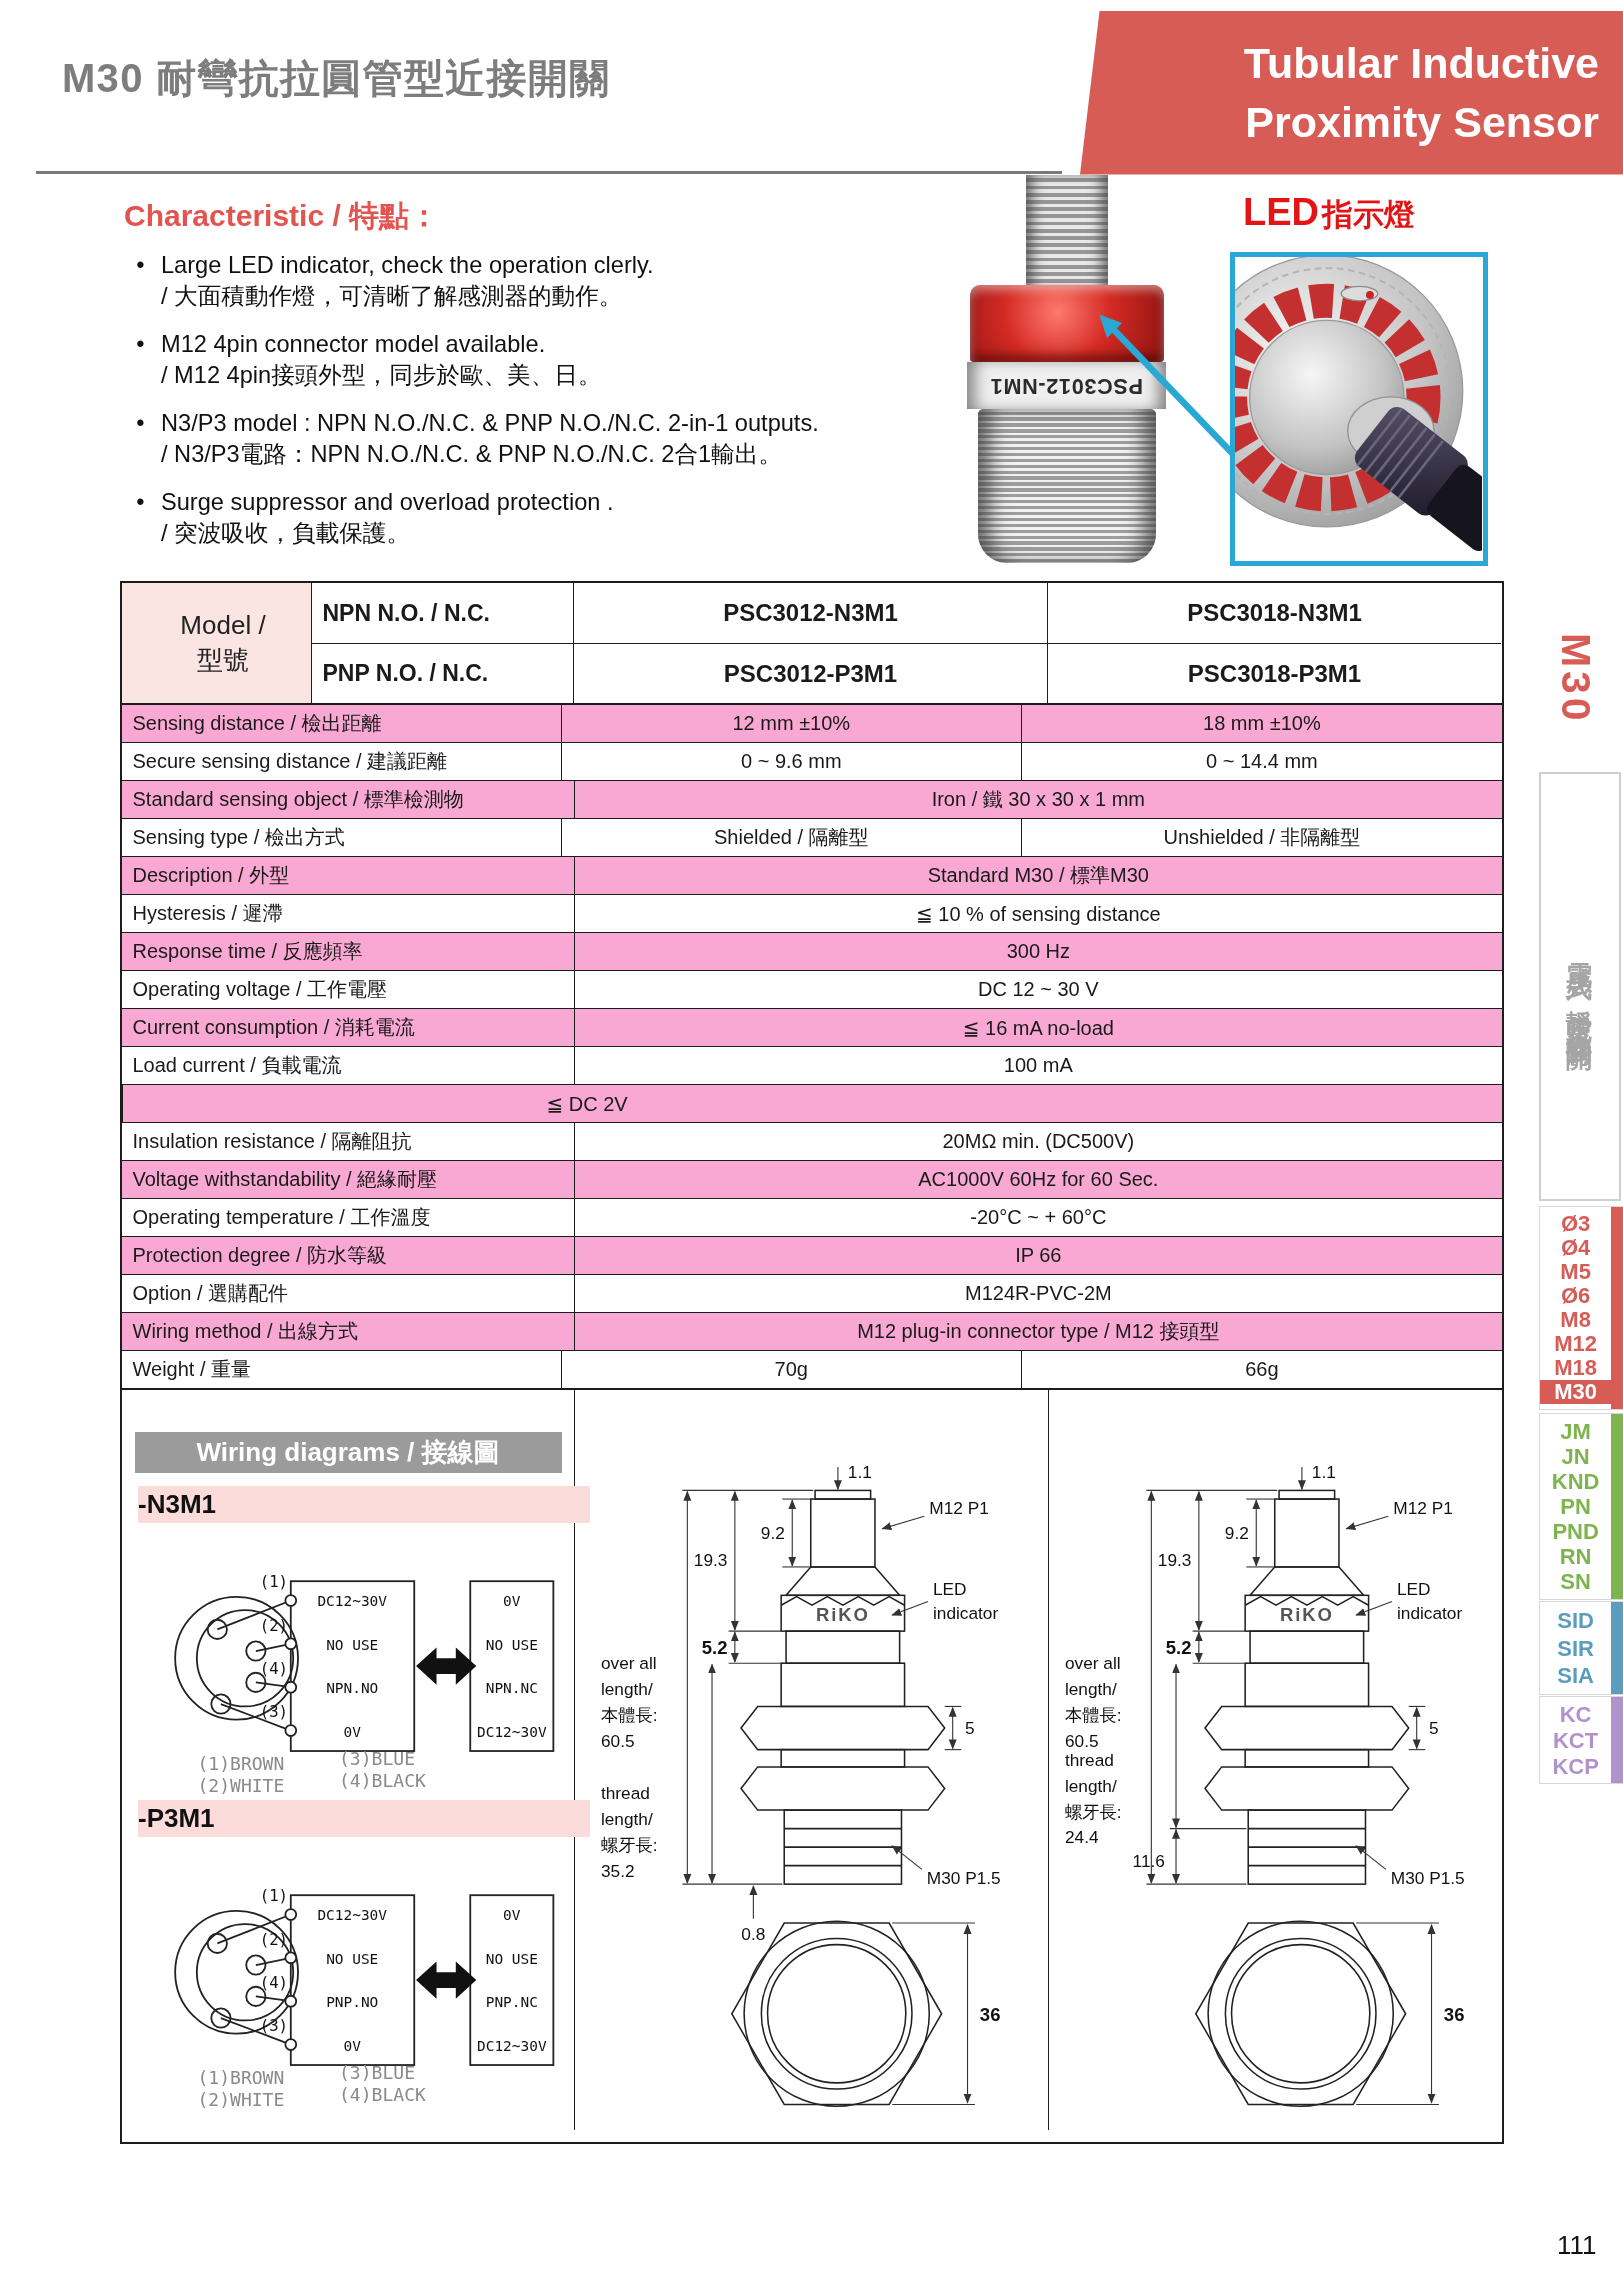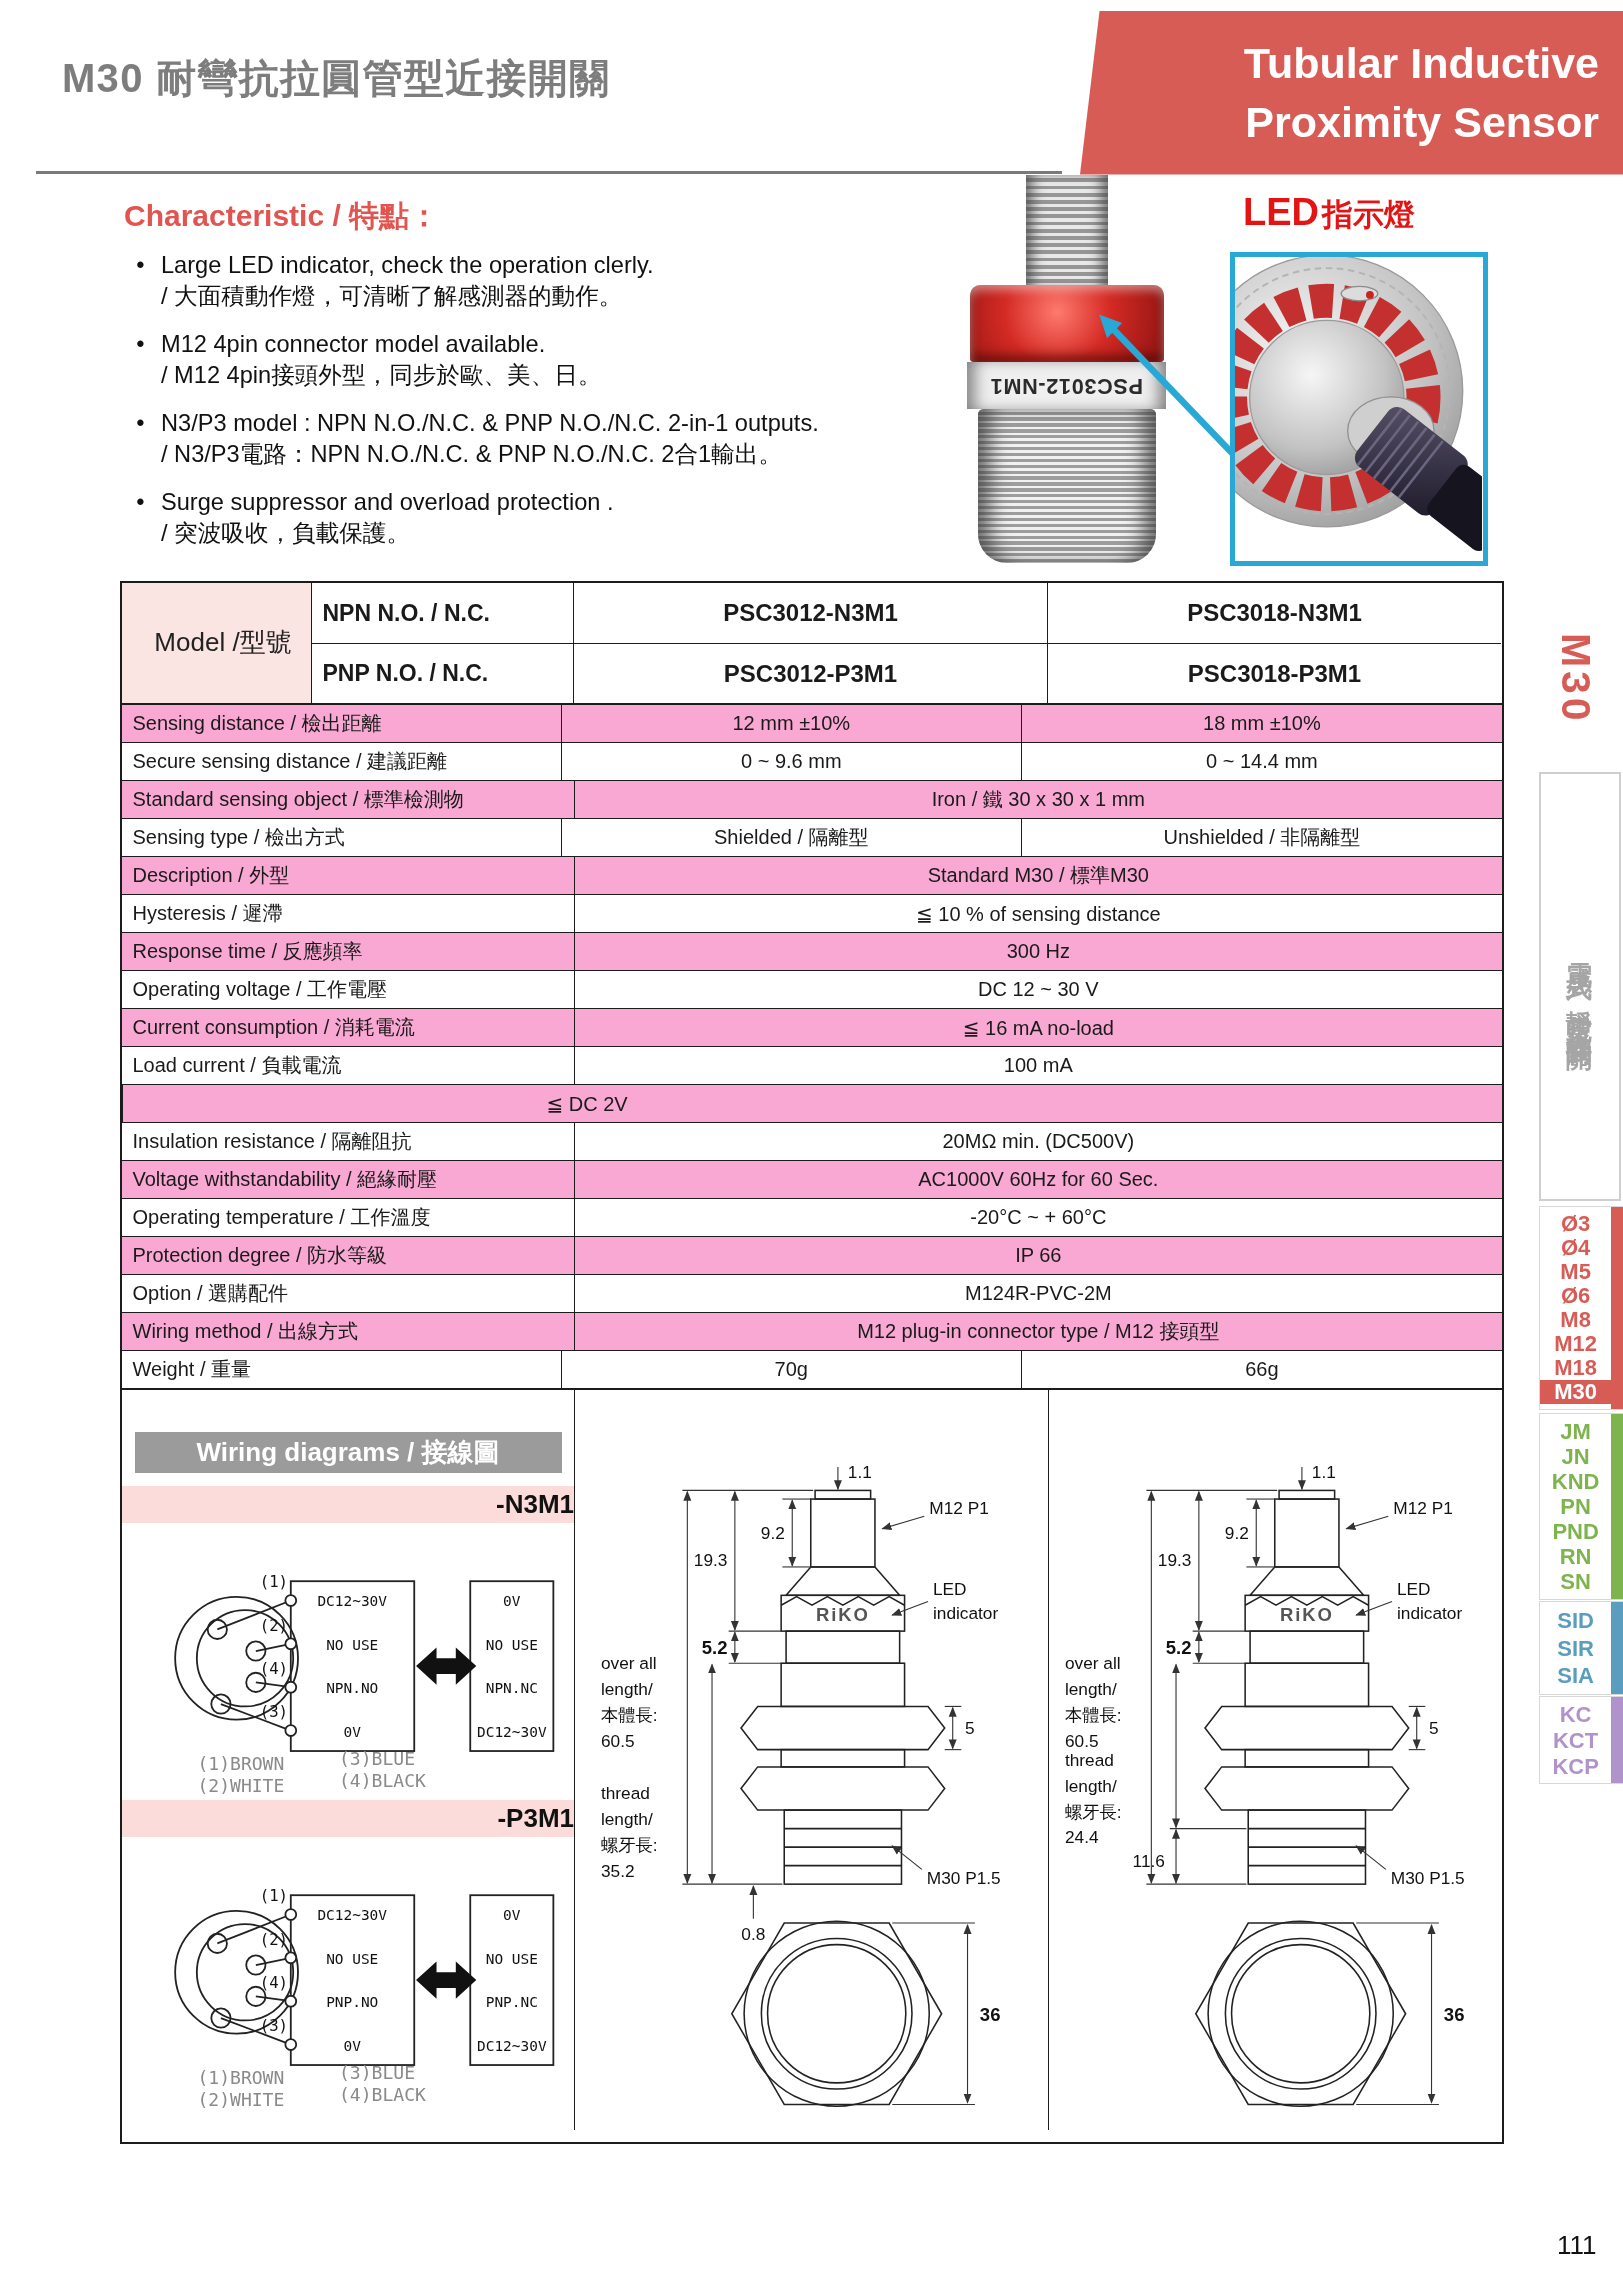--- a/index.html
+++ b/index.html
@@ -45,42 +45,42 @@
   .inset{position:absolute;left:1230px;top:252px;width:258px;height:314px;background:#fff;
          border:5.9px solid #29a8d6;box-sizing:border-box;overflow:hidden;}
   .arrow-ovl{position:absolute;left:1060px;top:275px;width:196px;height:216px;}
 
   
   .frame{position:absolute;left:120px;top:581px;width:1384px;height:1563px;
          border:2px solid #1c1c1c;box-sizing:border-box;background:#fff;}
   .thead{display:grid;grid-template-columns:189px 262px 474px 454px;grid-template-rows:60px 60px;
          border-bottom:2px solid #1c1c1c;}
   .thead .cell{display:flex;align-items:center;box-sizing:border-box;}
-  .model-cell{grid-row:1/3;background:#fbe5e3;flex-direction:row;align-items:flex-start;
+  .model-cell{grid-row:1/3;background:#fbe5e3;flex-direction:column;align-items:flex-start;
               justify-content:center;padding-left:13px;font-size:26px;color:#222;line-height:1.35;}
   .type-cell{border-left:1.3px solid #1c1c1c;font-size:23px;font-weight:bold;padding-left:10.5px;}
   .mname{border-left:1.3px solid #1c1c1c;justify-content:center;font-size:24px;font-weight:bold;}
   .b2{border-top:1.3px solid #1c1c1c;}
   .tr{display:flex;height:37px;}
   .tr + .tr{border-top:1.3px solid #1c1c1c;}
   .alt{background:#f9a8d4;}
   .td{box-sizing:border-box;display:flex;align-items:center;font-size:20px;}
   .lab{width:452px;padding-left:10.5px;}
   .val{justify-content:center;border-left:1.3px solid #1c1c1c;width:474px;}
   .val.last{width:496px;}
   .val.span2{width:929px;}
 
   .bzone{display:flex;border-top:2px solid #1c1c1c;height:740px;}
   .wcol{width:452px;position:relative;box-sizing:border-box;}
   .dcol{width:474px;border-left:1.3px solid #1c1c1c;box-sizing:border-box;text-align:center;}
   .dcol2{width:454px;border-left:1.3px solid #1c1c1c;box-sizing:border-box;text-align:center;}
   .wir-head{margin:42px auto 0;width:427px;height:41px;background:#9b9b9b;color:#fff;
             font-size:26px;font-weight:bold;text-align:center;line-height:41px;}
   .pinkbar{margin-top:13px;width:100%;height:37px;background:#fcdcda;color:#111;
-           font-size:26px;font-weight:bold;text-align:right;line-height:37px;}
+           font-size:26px;font-weight:bold;text-align:left;line-height:37px;margin-left:16px;}
   .pinkbar.second{margin-top:5.2px;}
   .wsvg{display:block;margin:3.9px auto 0;width:416px;height:268px;}
   .dimsvg{margin-top:62px;width:432px;height:673px;}
 
   
   .draw{stroke:#222;stroke-width:2.5;fill:none;}
   .dim{stroke:#333;stroke-width:1.8;fill:none;}
   .dtx{font-size:28px;fill:#111;font-family:"Liberation Sans","DejaVu Sans",sans-serif;}
   .dtx.b{font-weight:bold;font-size:30px;}
   .wtx{font-size:24px;fill:#111;font-family:"DejaVu Sans Mono",monospace;}

